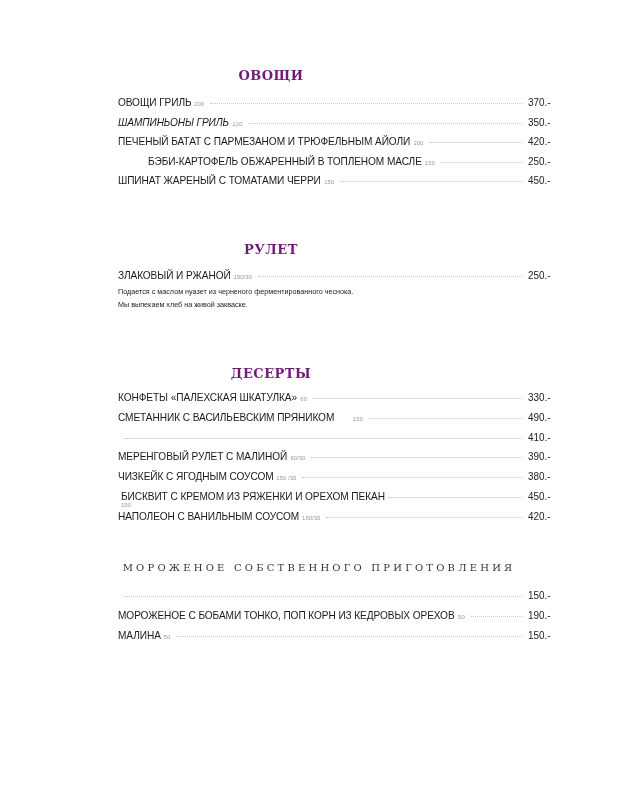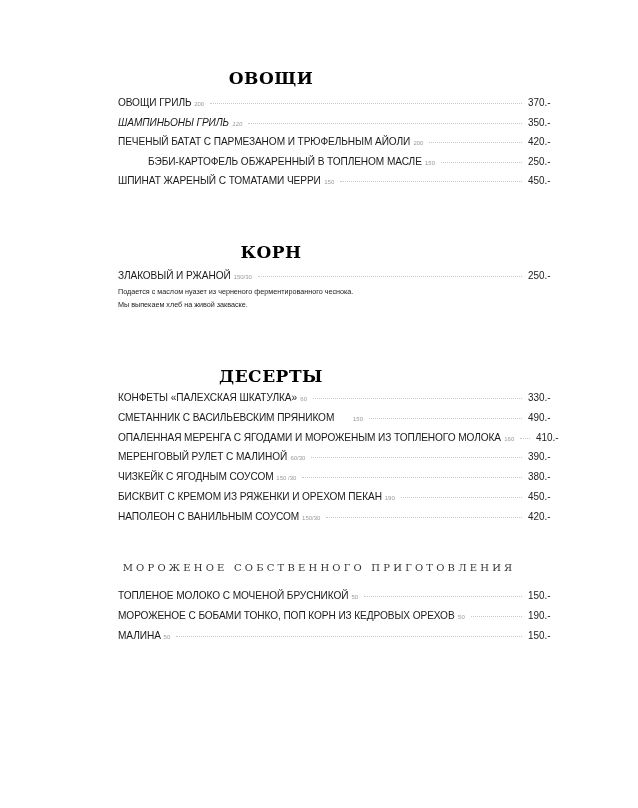--- a/index.html
+++ b/index.html
@@ -1,22 +1,22 @@
 <!DOCTYPE html>
 <html><head>
 <meta charset="utf-8">
 <style>
   html, body { margin: 0; padding: 0; background: #ffffff; }
   body { width: 638px; height: 808px; position: relative; overflow: hidden;
          font-family: "Liberation Sans", sans-serif; color: #1a1a1a; }
   .page { position: absolute; left: 0; top: 0; width: 638px; height: 808px; }
   .section-title {
     position: absolute; left: 0; width: 542px; text-align: center;
-    font-family: "DejaVu Serif", serif; font-weight: bold; font-size: 17px;
-    letter-spacing: 0.5px; color: #000000;
+    font-family: "DejaVu Serif", serif; font-weight: bold; font-size: 13px;
+    letter-spacing: 0.5px; color: #701a75;
   }
   .sub-title {
     position: absolute; left: 0; width: 638px; text-align: center;
     font-family: "DejaVu Serif", serif; font-size: 10px; letter-spacing: 3.2px;
     color: #333;
   }
   .item {
     position: absolute; left: 118px; width: 438px; height: 16px;
     display: flex; align-items: baseline;
   }
@@ -83,21 +83,21 @@
   </div>
   <div class="item" style="top:174px">
     <span class="name-wrap" style="width: auto;">
         <span class="name" style="margin-right: -27.2012px;">ШПИНАТ ЖАРЕНЫЙ С ТОМАТАМИ ЧЕРРИ</span>
         <span class="weight">150</span>
       </span>
     <span class="leader"></span>
     <span class="price">450.-</span>
   </div>
 
-  <div class="section-title" style="top:242px">КОРН</div>
+  <div class="section-title" style="top:242px">РУЛЕТ</div>
 
   <div class="item" style="top:269px">
     <span class="name-wrap" style="width: auto;">
         <span class="name" style="margin-right: -15.3875px;">ЗЛАКОВЫЙ И РЖАНОЙ</span>
         <span class="weight">150/30</span>
       </span>
     <span class="leader"></span>
     <span class="price">250.-</span>
   </div>
   <div class="note" style="top:287px">Подается с маслом нуазет из черненого ферментированного чеснока.</div>
@@ -115,67 +115,59 @@
   </div>
   <div class="item" style="top:411px">
     <span class="name-wrap" style="width: auto; gap: 16px;">
         <span class="name" style="margin-right: -29.74px;">СМЕТАННИК С ВАСИЛЬЕВСКИМ ПРЯНИКОМ</span>
         <span class="weight">150</span>
       </span>
     <span class="leader"></span>
     <span class="price">490.-</span>
   </div>
   <div class="item" style="top:431px">
-    <span class="name-wrap" style="width: auto;">
-        <span class="name" style="margin-right: -51.98px;">ОПАЛЕННАЯ МЕРЕНГА С ЯГОДАМИ И МОРОЖЕНЫМ ИЗ ТОПЛЕНОГО МОЛОКА</span>
-        <span class="weight">160</span>
-      </span>
     <span class="leader"></span>
     <span class="price">410.-</span>
   </div>
   <div class="item" style="top:450px">
     <span class="name-wrap" style="width: auto;">
         <span class="name" style="margin-right: -22.82px;">МЕРЕНГОВЫЙ РУЛЕТ С МАЛИНОЙ</span>
         <span class="weight">60/30</span>
       </span>
     <span class="leader"></span>
     <span class="price">390.-</span>
   </div>
   <div class="item" style="top:470px">
     <span class="name-wrap" style="width: auto;">
         <span class="name" style="margin-right: -21.4462px;">ЧИЗКЕЙК С ЯГОДНЫМ СОУСОМ</span>
         <span class="weight">150 /30</span>
       </span>
     <span class="leader"></span>
     <span class="price">380.-</span>
   </div>
   <div class="item" style="top:490px">
-    <span class="name-wrap" style="width: auto;">
+    <span class="name-wrap" style="width: auto; flex-direction: column;">
         <span class="name" style="margin-right: -36.11px;">БИСКВИТ С КРЕМОМ ИЗ РЯЖЕНКИ И ОРЕХОМ ПЕКАН</span>
         <span class="weight">190</span>
       </span>
     <span class="leader"></span>
     <span class="price">450.-</span>
   </div>
   <div class="item" style="top:510px">
     <span class="name-wrap" style="width: auto;">
         <span class="name" style="margin-right: -24.8025px;">НАПОЛЕОН С ВАНИЛЬНЫМ СОУСОМ</span>
         <span class="weight">150/30</span>
       </span>
     <span class="leader"></span>
     <span class="price">420.-</span>
   </div>
 
   <div class="sub-title" style="top:562px">МОРОЖЕНОЕ СОБСТВЕННОГО ПРИГОТОВЛЕНИЯ</div>
 
   <div class="item" style="top:589px">
-    <span class="name-wrap" style="width: auto;">
-        <span class="name" style="margin-right: -31.5225px;">ТОПЛЕНОЕ МОЛОКО С МОЧЕНОЙ БРУСНИКОЙ</span>
-        <span class="weight">50</span>
-      </span>
     <span class="leader"></span>
     <span class="price">150.-</span>
   </div>
   <div class="item" style="top:609px">
     <span class="name-wrap" style="width: auto; text-align: center;">
         <span class="name" style="margin-right: -45.4275px;">МОРОЖЕНОЕ С БОБАМИ ТОНКО, ПОП КОРН ИЗ КЕДРОВЫХ ОРЕХОВ</span>
         <span class="weight">50</span>
       </span>
     <span class="leader"></span>
     <span class="price">190.-</span>

